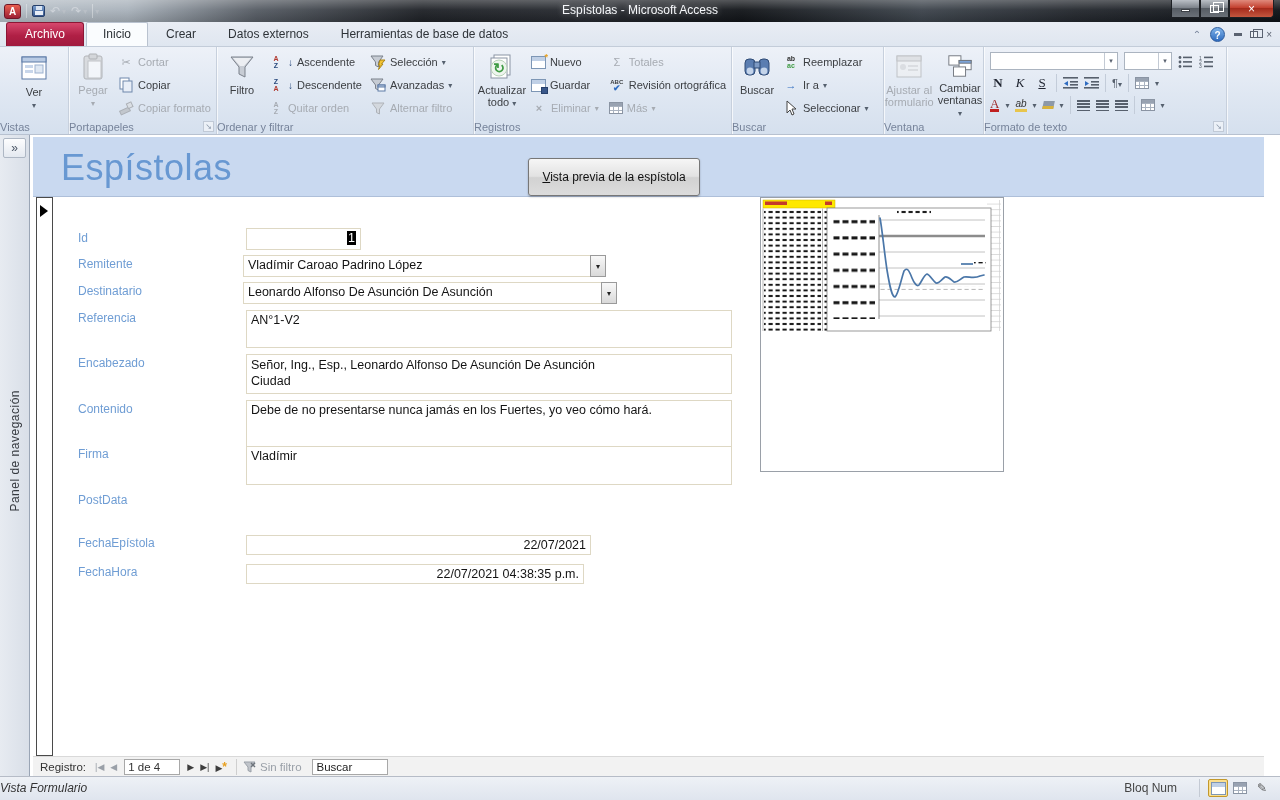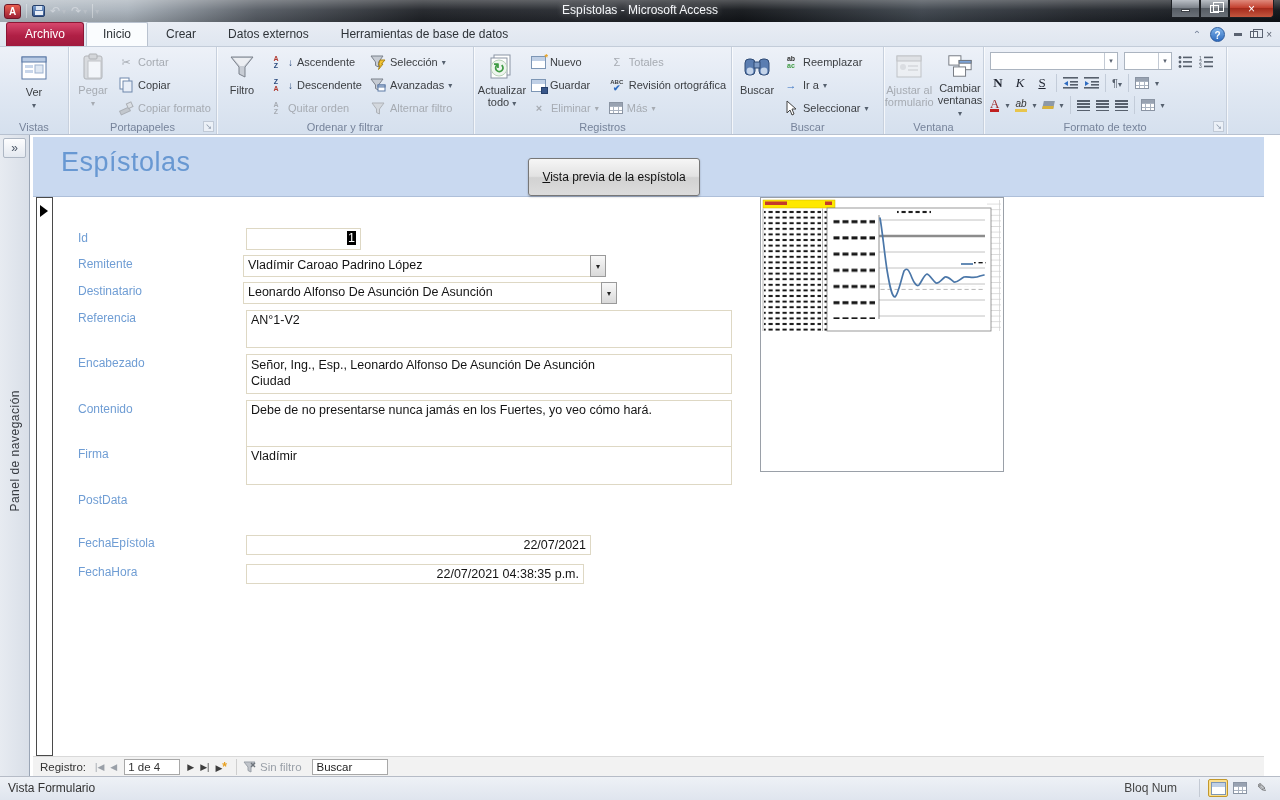--- a/index.html
+++ b/index.html
@@ -38,21 +38,21 @@
   .chev { color:#7b8river; color:#76839a; font-size:10px; }
   .help-circle { width:15px; height:15px; border-radius:50%; background:linear-gradient(#7fb2e8,#2f6cc0); color:#fff; font-size:10px; font-weight:bold; text-align:center; line-height:15px; border:1px solid #2a5a9d; }
   .smallwin { color:#5a6270; font-size:10px; display:flex; align-items:center; gap:8px; }
   .srestore { width:8px; height:7px; border:1px solid #5a6270; position:relative; background:#eef2f7; }
   .srestore:before { content:""; position:absolute; left:2px; top:-3px; width:8px; height:7px; border:1px solid #5a6270; }
   .sbar { width:8px; height:3px; background:#5a6270; }
 
   
   .ribbon { position:absolute; left:0; top:47px; width:1280px; height:88px; background:linear-gradient(#edf1f8,#dfe7f2 55%,#d5e0ee); border-bottom:1px solid #b7c1d0; display:flex; }
   .rgroup { position:relative; height:100%; border-right:1px solid #c7d0dd; box-shadow:1px 0 0 rgba(255,255,255,.7); padding:3px 2px 14px; }
-  .rgroup-label { position:absolute; bottom:1px; left:0; right:0; text-align:center; font-size:11px; color:#76839a; }
+  .rgroup-label { position:absolute; bottom:1px; left:0; right:0; text-align:left; font-size:11px; color:#76839a; }
   .dlauncher { position:absolute; right:2px; bottom:2px; width:11px; height:11px; color:#8b97a9; font-size:8px; line-height:10px; text-align:center; border:1px solid #c0c9d6; background:rgba(255,255,255,.5); }
   .bigbtn { display:flex; flex-direction:column; align-items:center; justify-content:flex-start; height:100%; padding-top:3px; text-align:center; font-size:11px; line-height:12px; }
   .bigbtn .blabel { margin-top:3px; color:#3b3e42; }
   .arrow { font-size:8px; color:#55606e; }
   .cols { display:flex; height:100%; }
   .col { display:flex; flex-direction:column; justify-content:flex-start; gap:1px; padding-top:1px; }
   .smbtn { display:flex; align-items:center; gap:4px; height:22px; padding:0 3px; font-size:11px; white-space:nowrap; color:#3b3e42; }
   .disabled, .disabled * { color:#a6abb2 !important; }
   .disabled .ico, .disabled svg, .disabled .miniform { filter:grayscale(1); opacity:.5; }
 
@@ -75,21 +75,21 @@
   .bucket { width:11px; height:8px; background:#8d99a8; transform:skewX(-12deg); border-bottom:3px solid #d8b23c; }
   .alines { width:13px; height:11px; background:repeating-linear-gradient(#57606d 0 1.5px, transparent 1.5px 3.2px); }
 
   
   .content { position:absolute; left:0; top:135px; width:1280px; height:641px; background:#fff; }
   .navpanel { position:absolute; left:0; top:0; width:30px; height:641px; background:linear-gradient(90deg,#e7ebf1,#d9dfe8); border-right:1px solid #9aa5b5; }
   .nav-expand { position:absolute; left:3px; top:3px; width:23px; height:20px; background:linear-gradient(#fdfdfe,#e4e9f0); border:1px solid #aeb7c4; border-radius:2px; color:#4a5464; text-align:center; line-height:18px; font-size:12px; }
   .nav-vlabel { position:absolute; left:8px; top:255px; writing-mode:vertical-lr; transform:rotate(180deg); font-size:12px; color:#35393f; letter-spacing:.5px; }
 
   .form-header { position:absolute; left:33px; top:2px; width:1231px; height:60px; background:#c9d9f0; border-bottom:1px solid #aebfd9; }
-  .form-title { position:absolute; left:28px; top:10px; font-size:27px; color:#6898d2; letter-spacing:.5px; }
+  .form-title { position:absolute; left:28px; top:10px; font-size:36px; color:#6898d2; letter-spacing:.5px; }
   .preview-btn { position:absolute; left:495px; top:21px; width:172px; height:38px; background:linear-gradient(#f6f6f6,#e2e2e2 48%,#d2d2d2 52%,#dcdcdc); border:1px solid #777; border-radius:3px; box-shadow:0 1px 2px rgba(0,0,0,.25); color:#111; font-size:12px; display:flex; align-items:center; justify-content:center; }
   .preview-btn .plabel { display:inline-block; }
   .preview-btn .plabel::first-letter { text-decoration:underline; }
 
   .record-selector { position:absolute; left:36px; top:62px; width:17px; height:559px; background:#fff; border:1px solid #4a4a4a; }
   .rec-arrow { width:0; height:0; border-left:8px solid #000; border-top:6px solid transparent; border-bottom:6px solid transparent; margin:7px 0 0 3px; }
 
   .flabel { position:absolute; left:78px; width:160px; font-size:12px; color:#6f9dd4; }
   .fbox { position:absolute; background:#fff; border:1px solid #ded8c4; font-size:12.5px; color:#141414; padding:2px 4px; overflow:hidden; }
   .fbox.multiline { white-space:pre-line; line-height:16px; }
@@ -106,21 +106,21 @@
   .recordnav .rlabel { margin:0 6px 0 7px; }
   .navglyph { font-size:9px; color:#3c3c3c; margin:0 3px; }
   .navglyph.dim { color:#9aa0a8; }
   .posbox { width:56px; height:16px; background:#fff; border:1px solid #a8a8a8; font-size:11.5px; padding:1px 3px; margin:0 4px; }
   .rn-sep { width:1px; height:16px; background:#cfcfcf; margin:0 6px; }
   .nofilter { display:flex; align-items:center; gap:4px; color:#9aa0a8; }
   .searchbox { width:76px; height:16px; background:#fff; border:1px solid #a8a8a8; font-size:11.5px; padding:1px 4px; margin-left:10px; color:#222; }
 
   
   .statusbar { position:absolute; left:0; top:776px; width:1280px; height:24px; background:linear-gradient(#eef1f6,#dfe5ee); border-top:1px solid #b6bcc7; font-size:12px; color:#333; }
-  .sb-left { position:absolute; left:8px; top:4px; }
+  .sb-left { position:absolute; left:0; top:4px;font-style:italic; }
   .sb-right { position:absolute; right:8px; top:2px; display:flex; align-items:center; gap:10px; }
   .sb-numlock { color:#444; margin-right:12px; }
   .viewbtns { display:flex; border-left:1px solid #c4cad4; padding-left:8px; gap:2px; }
   .viewbtn { width:20px; height:18px; border:1px solid transparent; display:flex; align-items:center; justify-content:center; }
   .viewbtn.active { background:#fbdf8f; border-color:#c2982c; border-radius:2px; }
   .pencil { font-size:12px; color:#555; }
 
   svg text { font-family:"Liberation Sans", sans-serif; }
 </style>
 </head>

